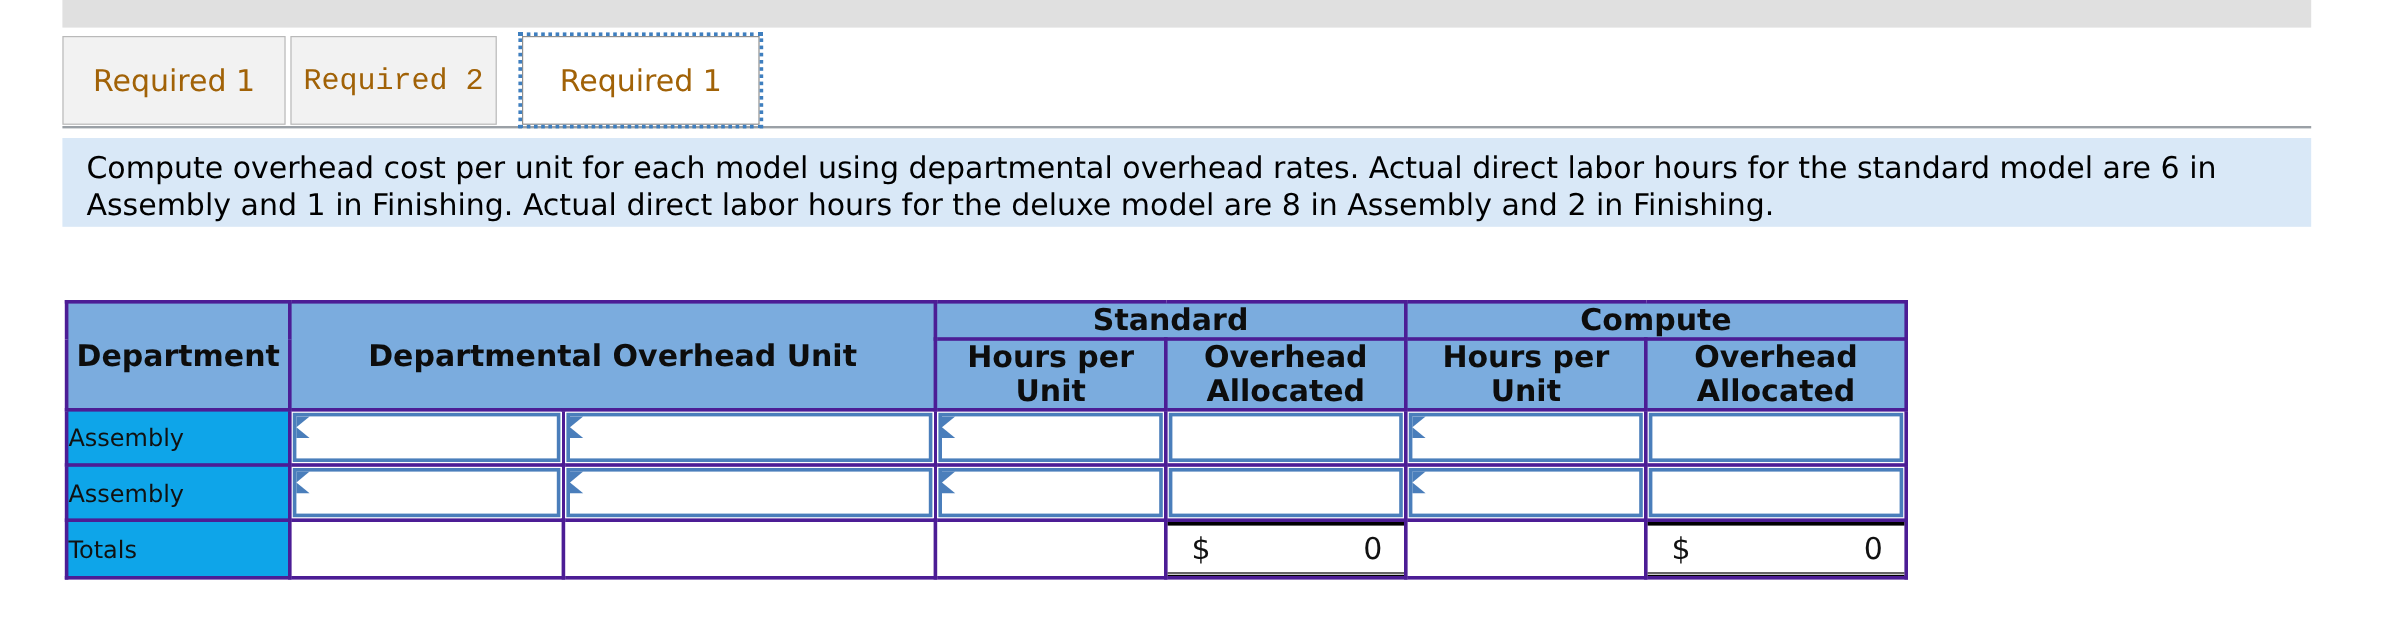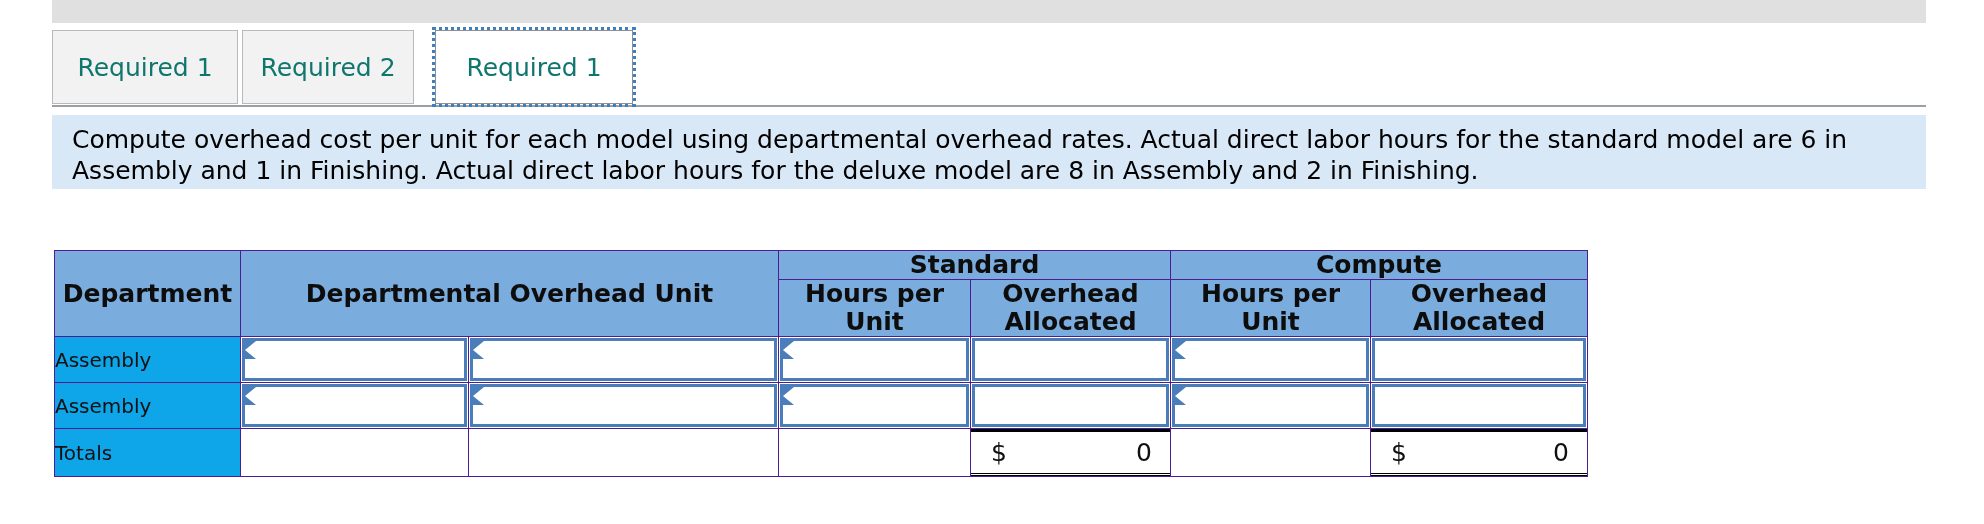--- a/index.html
+++ b/index.html
@@ -30,25 +30,25 @@
   .tab {
     position: absolute;
     top: 0px;
     height: 74px;
     background: #f2f2f2;
     border: 1px solid #b9b9b9;
     display: flex;
     align-items: center;
     justify-content: center;
     font-size: 25px;
-    color: #0f766e;
+    color: #a16207;
     line-height: 1;
   }
   .tab.t1 { left: 0px;   width: 186px; }
-  .tab.t2 { left: 190px; width: 172px; }
+  .tab.t2 { left: 190px; width: 172px; font-family: Liberation Mono, monospace; }
   .tab.t3 {
     left: 383px; width: 198px;
     background: #ffffff;
     border: 1px solid #8f8f8f;
     outline: 3px dotted #3f7fbf;
     outline-offset: 0px;
     z-index: 3;
   }
 
   
@@ -74,21 +74,21 @@
 
   
   .sheet {
     position: absolute;
     left: 54px; top: 250px;
     border-collapse: collapse;
     table-layout: fixed;
     font-size: 0;
   }
   .sheet td, .sheet th {
-    border: 1px solid #4c1d95;
+    border: 3px solid #4c1d95;
     padding: 0;
     margin: 0;
     vertical-align: middle;
   }
 
   .hd {
     background: #7bacde;
     color: #0d0d0d;
     font-weight: bold;
     font-size: 25px;

